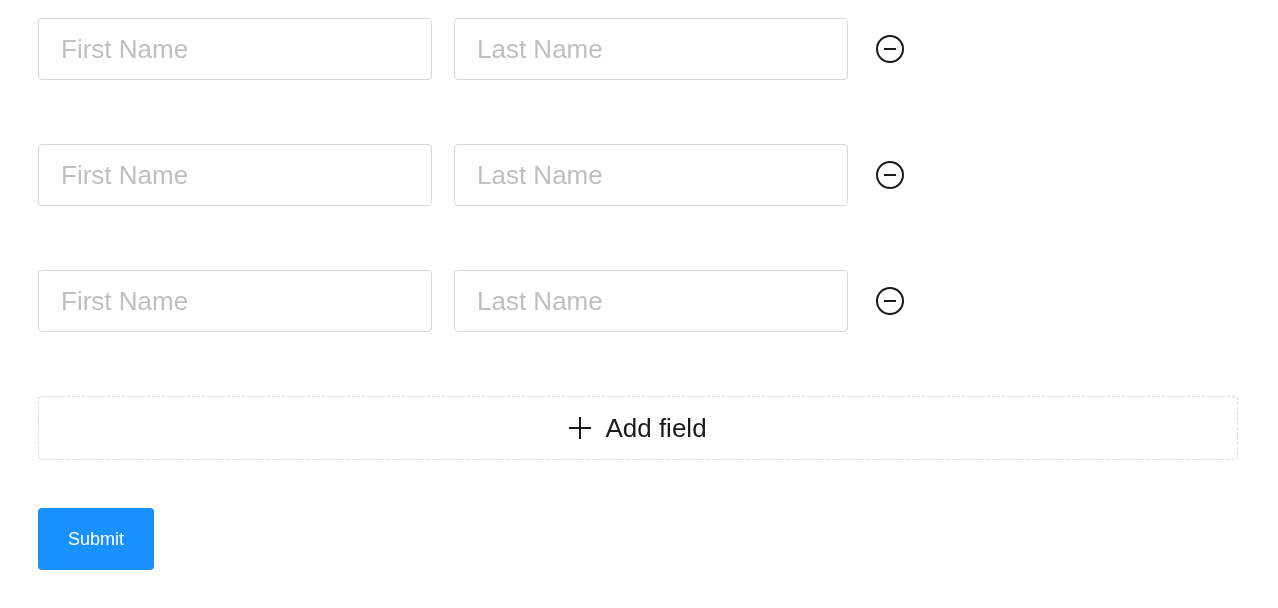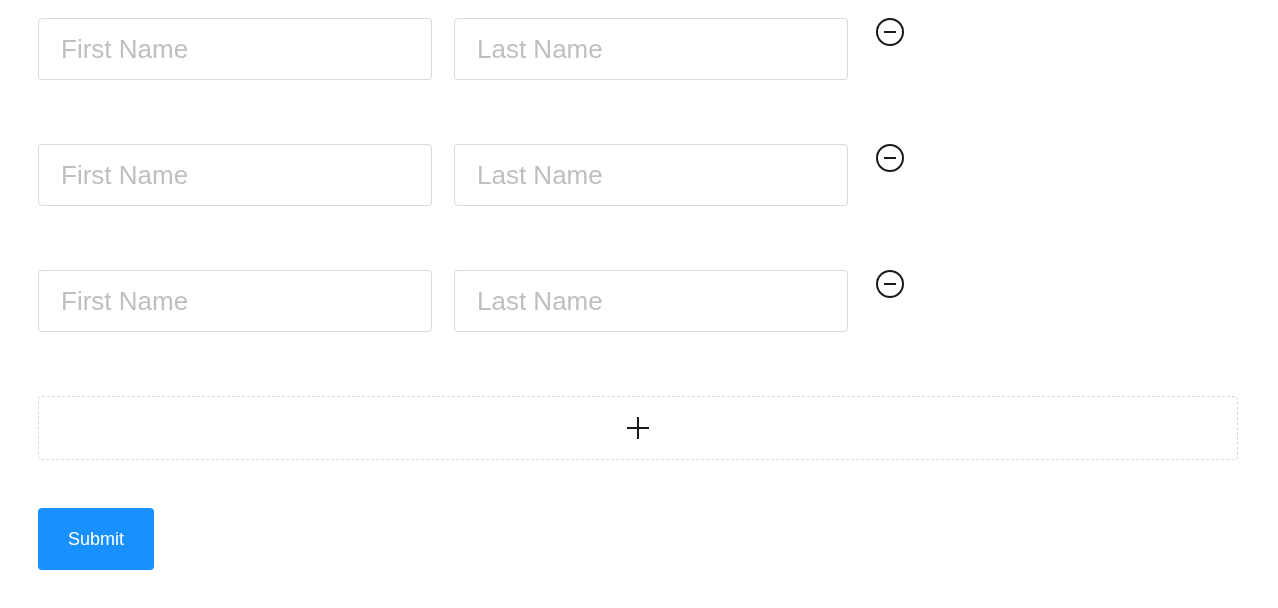--- a/index.html
+++ b/index.html
@@ -8,21 +8,21 @@
       padding: 0;
     }
     body {
       font-family: -apple-system, BlinkMacSystemFont, "Segoe UI", Roboto, "Helvetica Neue", Arial, sans-serif;
       background: #ffffff;
       padding: 18px 38px;
       width: 1278px;
     }
     .form-row {
       display: flex;
-      align-items: flex-start;
+      align-items: center;
       gap: 22px;
       margin-bottom: 64px;
     }
     .text-input {
       width: 394px;
       height: 62px;
       border: 1px solid #d9d9d9;
       border-radius: 4px;
       padding: 0 22px;
       font-size: 26px;
@@ -125,17 +125,18 @@
   <div class="form-row">
     <input type="text" class="text-input" placeholder="First Name" style="">
     <input type="text" class="text-input" placeholder="Last Name" style="">
     <button type="button" class="remove-btn">
       <span class="minus"></span>
     </button>
   </div>
 
   <button type="button" class="add-field-btn">
     <span class="plus-icon"></span>
+    <span>Add field</span>
   </button>
 
   <button type="submit" class="submit-btn">Submit</button>
 
 </div>
 
 </body></html>

